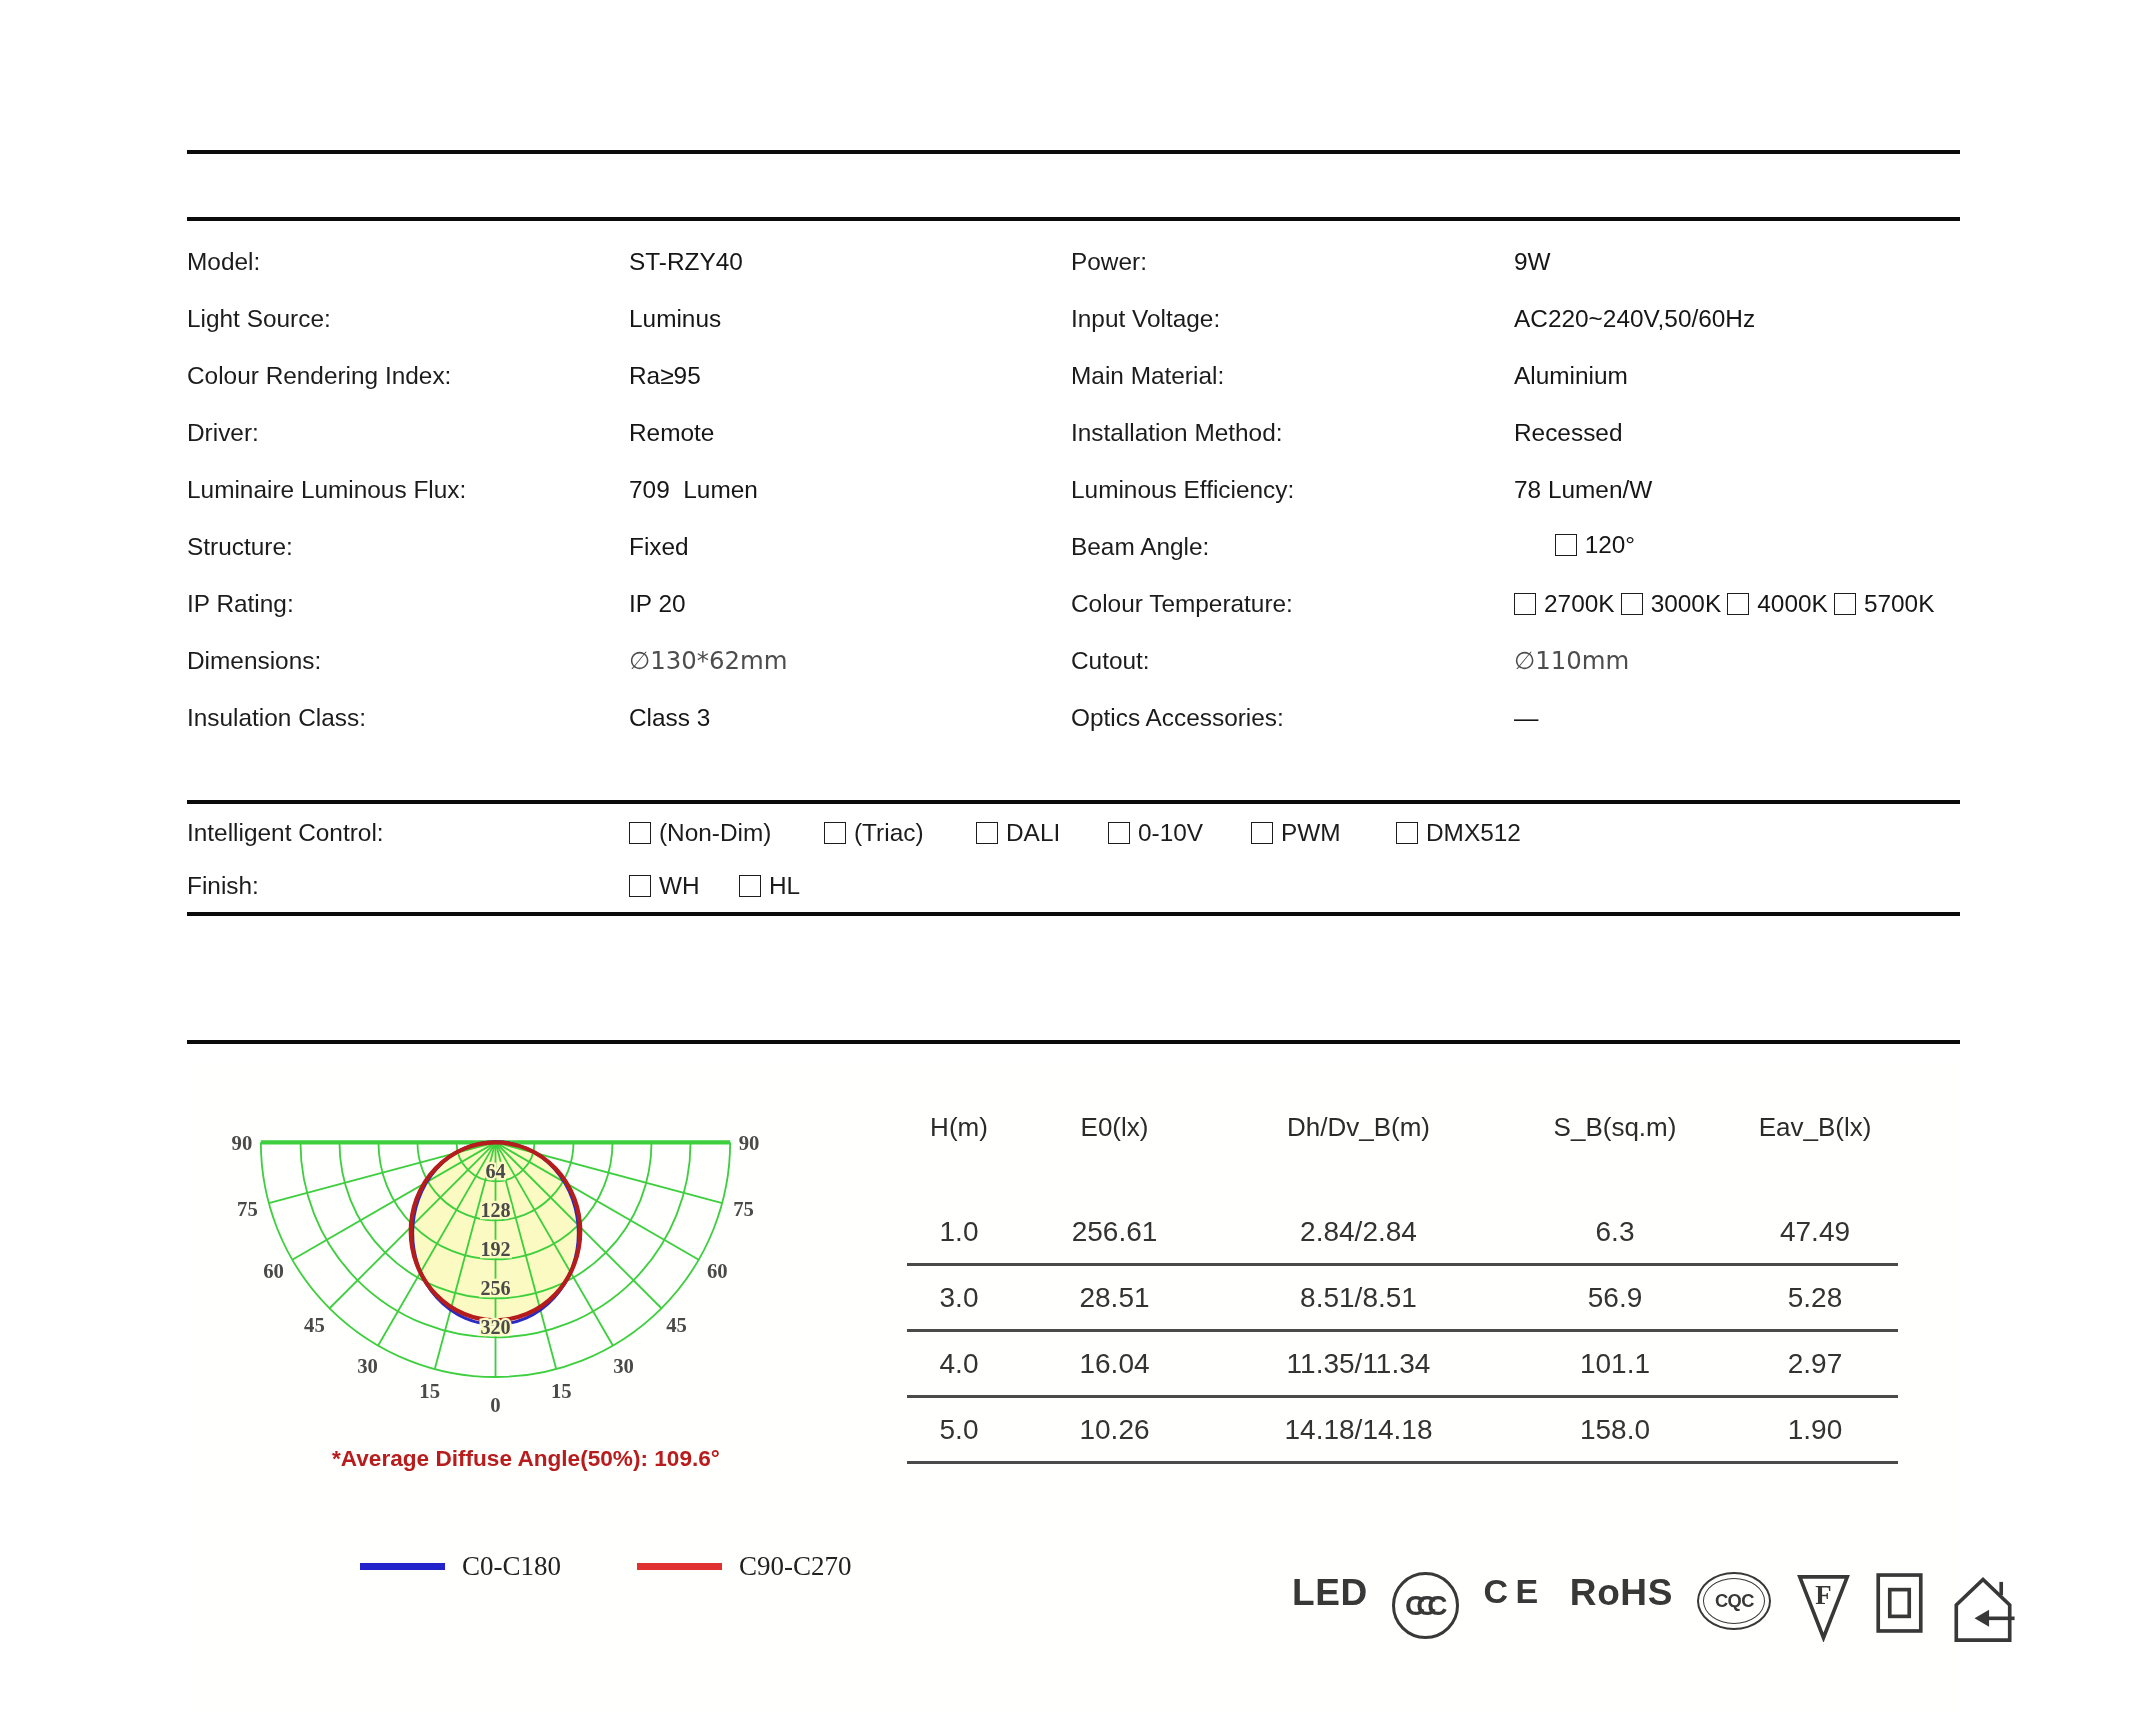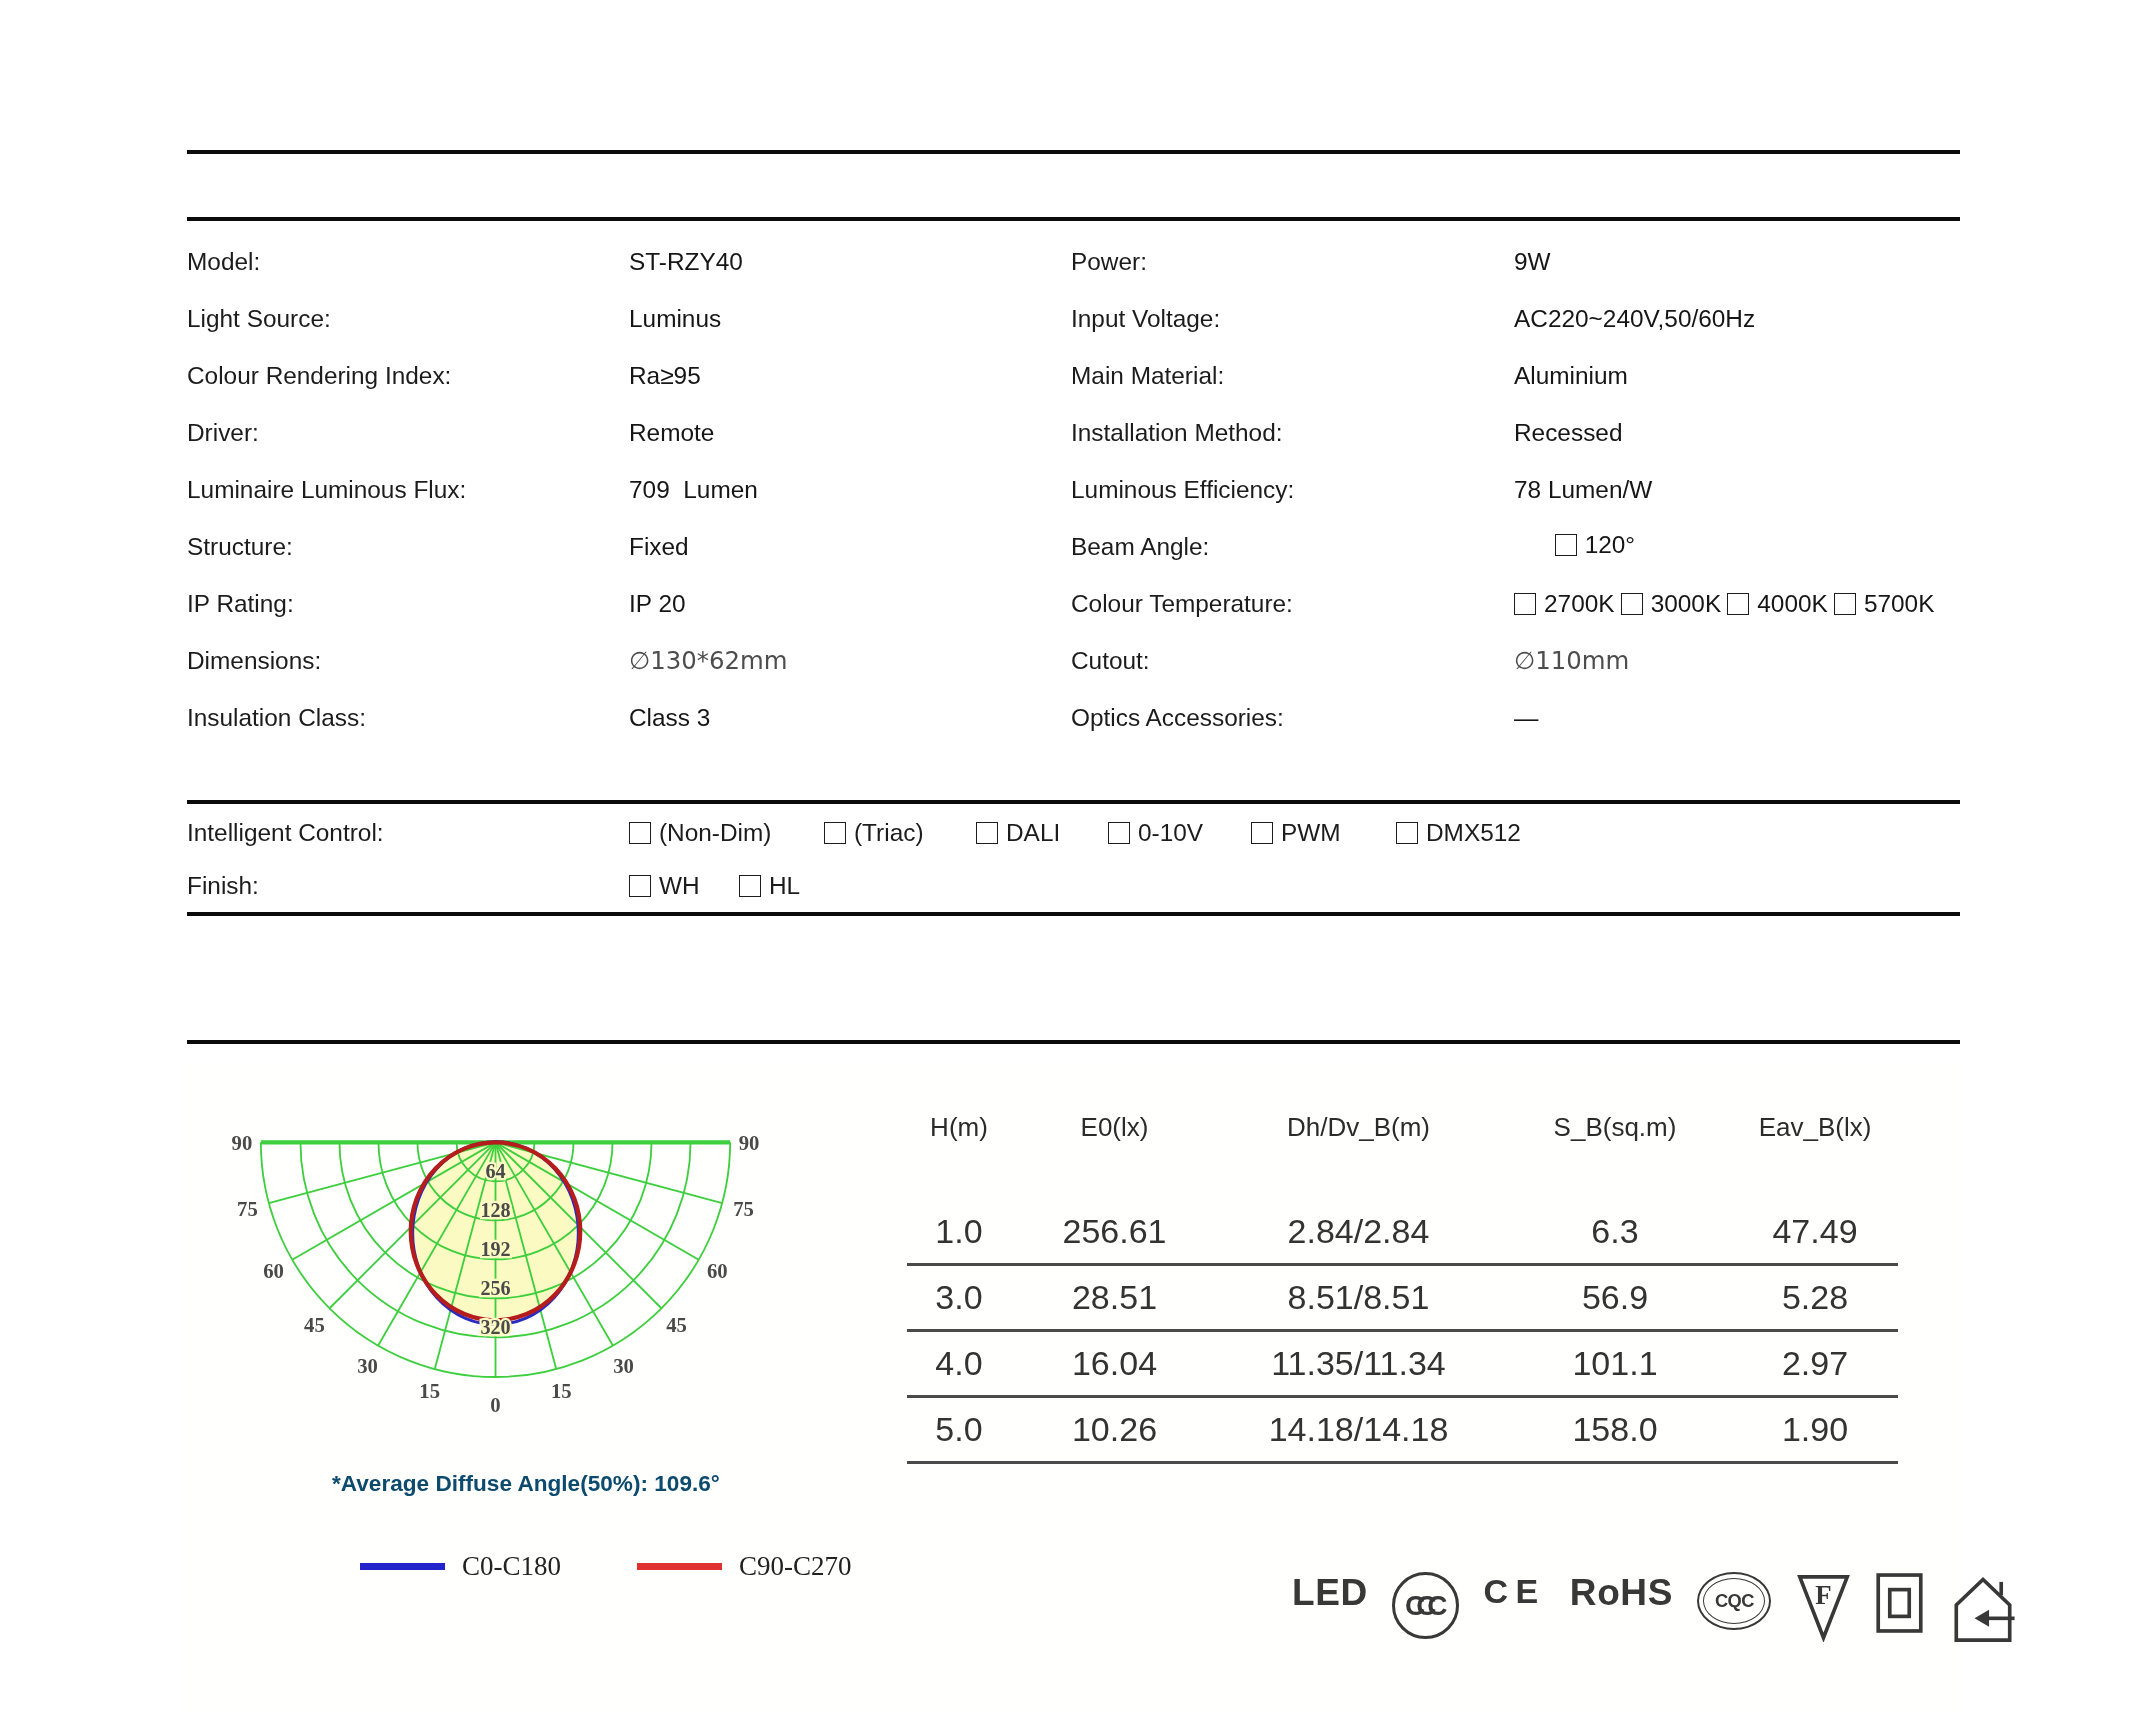--- a/index.html
+++ b/index.html
@@ -19,30 +19,30 @@
       vertical-align:middle;flex:none;}
   .opt{display:inline-flex;align-items:center;gap:8px;font-size:24.4px;}
   .optrow{position:absolute;left:187px;width:1773px;height:56px;}
   .optrow .row-label{position:absolute;left:0;top:50%;transform:translateY(-50%);font-size:24.4px;}
   .optrow .opt{position:absolute;top:50%;transform:translateY(-50%);}
   .ct-group{display:flex;align-items:center;gap:6.1px;}
   .photo-head{position:absolute;left:187px;top:973px;width:1773px;text-align:center;
               font-size:33px;font-weight:600;color:#111;}
   .panel{position:absolute;left:187px;top:1064px;width:1773px;height:649px;background:#fffffe;}
   .polar{position:absolute;left:40px;top:43px;}
-  .avg-note{position:absolute;left:145px;top:407px;font-size:22.6px;font-weight:700;color:#0c4a6e;}
+  .avg-note{position:absolute;left:145px;top:382px;font-size:22.6px;font-weight:700;color:#b91c1c;}
   .legend{position:absolute;left:173px;top:487px;display:flex;align-items:center;
           font-family:"Liberation Serif","DejaVu Serif",serif;font-size:27px;color:#222;}
   .swatch{display:inline-block;width:85px;height:6.7px;margin-right:17px;flex:none;}
   .leg-gap{width:76px;flex:none;}
   .lux{position:absolute;left:720px;top:48px;width:991px;color:#333;}
   .lux .t-head,.lux .t-row{display:grid;grid-template-columns:104px 207px 281px 232px 168px;}
   .lux .t-head{height:88px;font-size:26px;color:#2b2b2b;}
   .lux .t-head span{align-self:start;text-align:center;}
-  .lux .t-row{height:63px;border-bottom:3px solid #4a4a4a;font-size:34px;}
+  .lux .t-row{height:63px;border-bottom:3px solid #4a4a4a;font-size:28px;}
   .lux .t-row span{align-self:center;text-align:center;}
   .logos{position:absolute;left:1105px;top:508px;height:91px;display:flex;align-items:flex-start;gap:24.4px;color:#383838;}
   .logo-text{font-weight:700;font-size:37px;letter-spacing:0.6px;}
   .logo-ce{font-size:34px;letter-spacing:7.3px;}
   .logo-ccc{width:61px;height:61px;border:3px solid #383838;border-radius:50%;
             display:flex;align-items:center;justify-content:center;flex:none;}
   .logo-ccc b{font-size:28px;letter-spacing:-9.1px;padding-right:8px;font-weight:700;}
   .logo-cqc{width:70px;height:54px;border:2.4px solid #383838;border-radius:50%;
             display:flex;align-items:center;justify-content:center;flex:none;}
   .logo-cqc i{width:60px;height:44px;border:1.8px solid #383838;border-radius:50%;font-style:normal;

